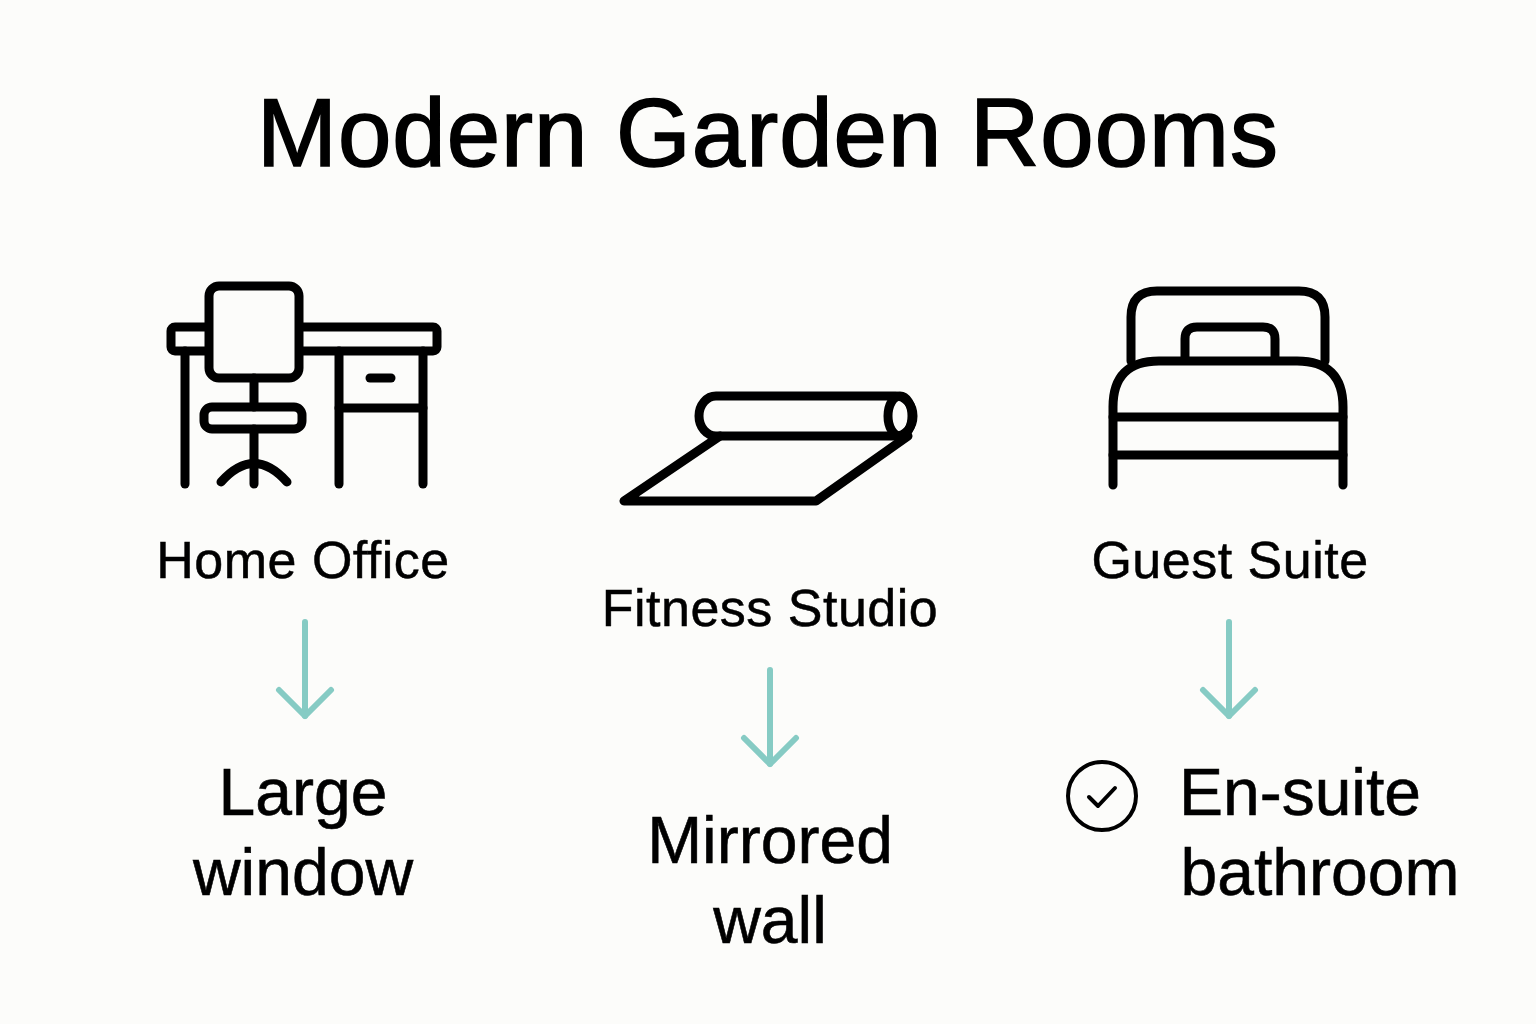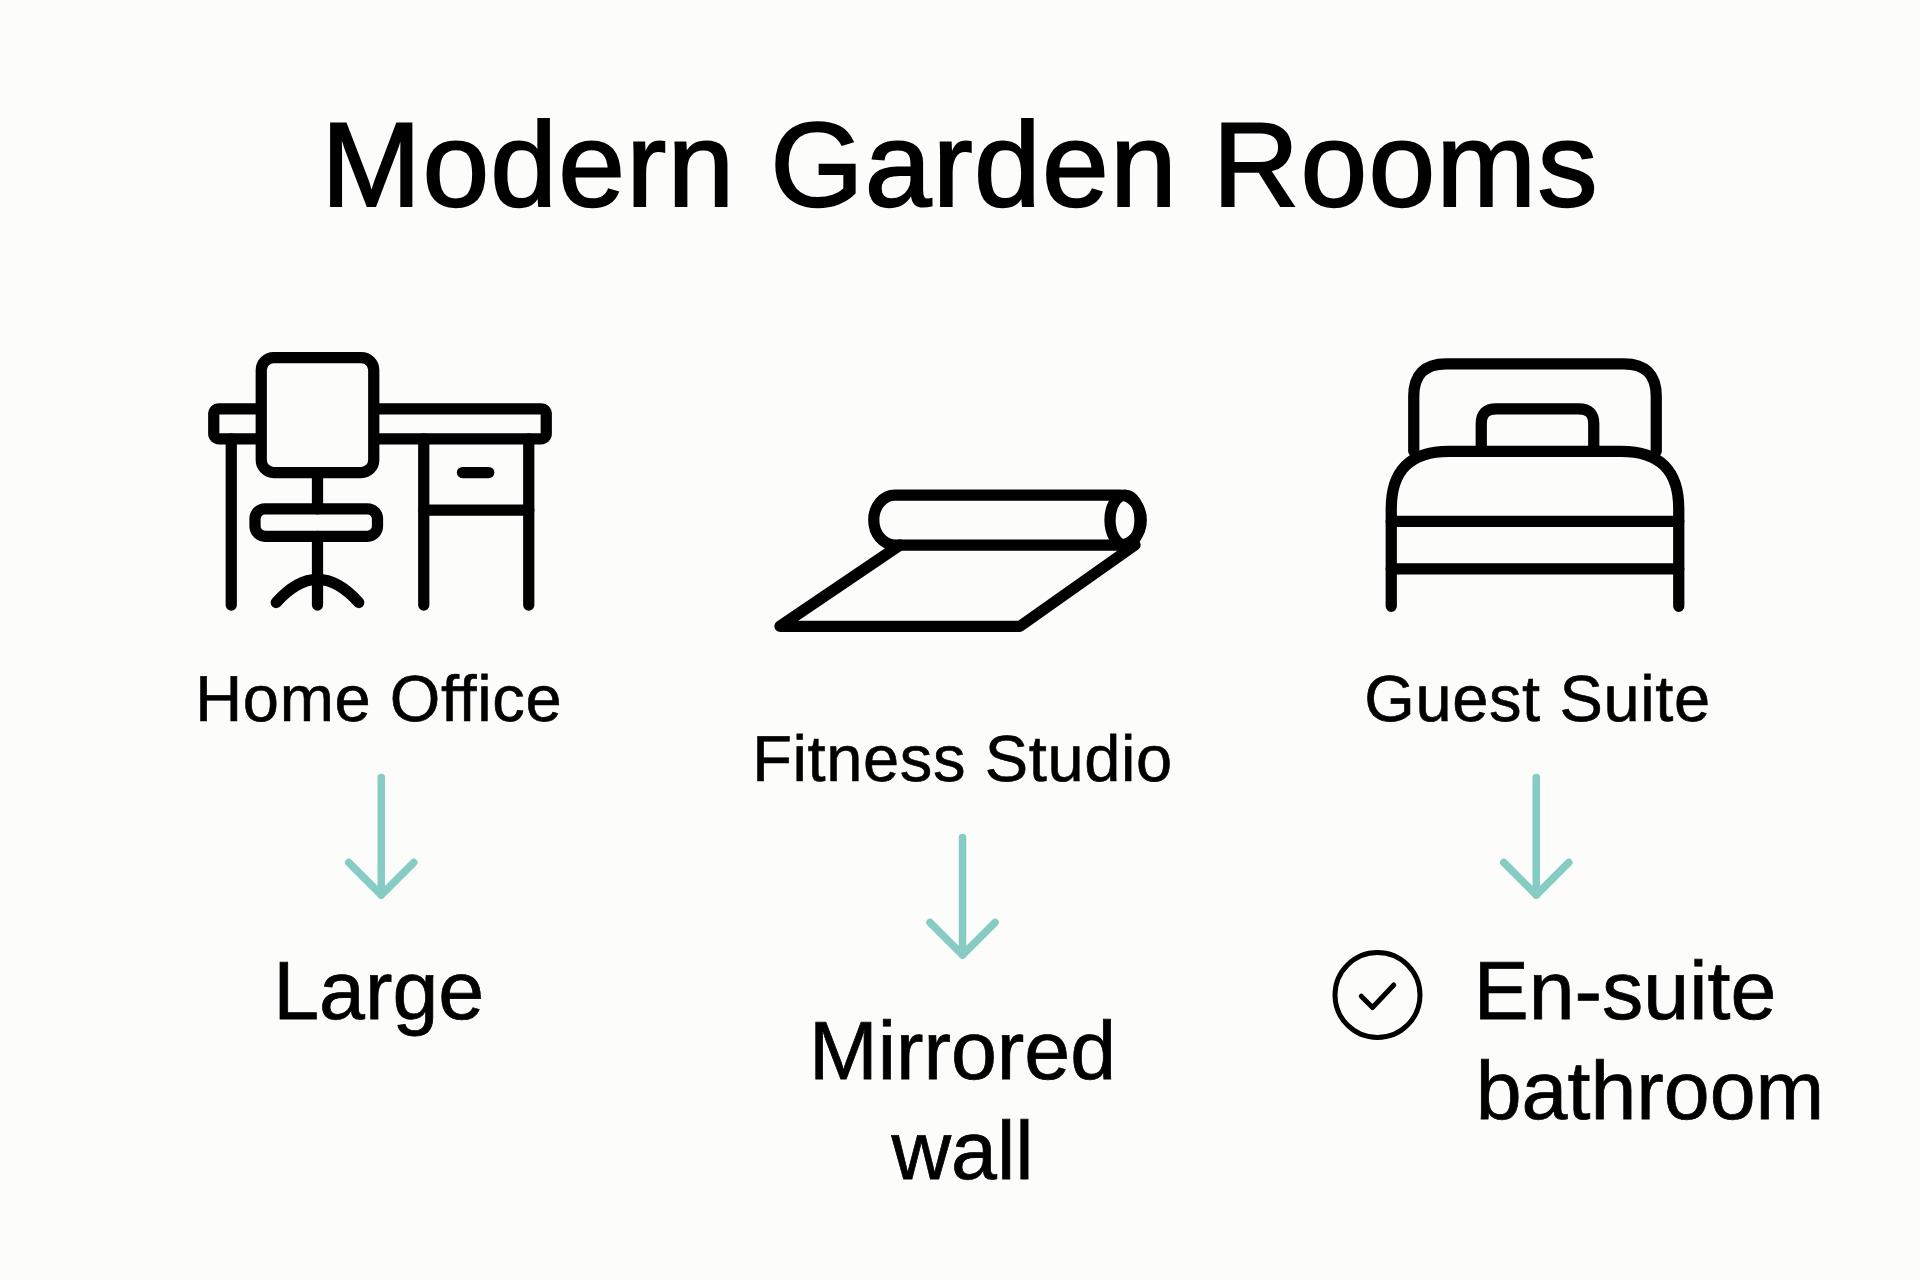--- a/index.html
+++ b/index.html
@@ -60,20 +60,21 @@
 
     <path d="M58 202 Q91 165 124 202"></path>
   </svg>
   <div class="label">Home Office</div>
   <svg class="arrow" style="left:212px;" width="60" height="106" viewBox="0 0 60 106" fill="none" stroke="#86cbc4" stroke-width="6" stroke-linecap="round" stroke-linejoin="round">
     <line x1="30" y1="4" x2="30" y2="98"></line>
     <polyline points="4,72 30,98 56,72"></polyline>
   </svg>
   <div class="feature">
     <span>Large</span>
+    <span>window</span>
   </div>
 </div>
 
 <div class="col" style="left:530px; height:1024px;margin-top:48px;">
   <svg class="icon" style="left:86px; top:340px;" width="306" height="124" viewBox="0 0 306 124" fill="none" stroke="#000" stroke-width="9" stroke-linecap="round" stroke-linejoin="round">
 
     <path d="M100 8 L280 8 A17 20 0 0 1 280 48 L100 48 A17 20 0 0 1 100 8 Z"></path>
     <ellipse cx="284" cy="28" rx="12" ry="20"></ellipse>
 
     <path d="M104 48 L8 113 L200 113 L292 48"></path>

